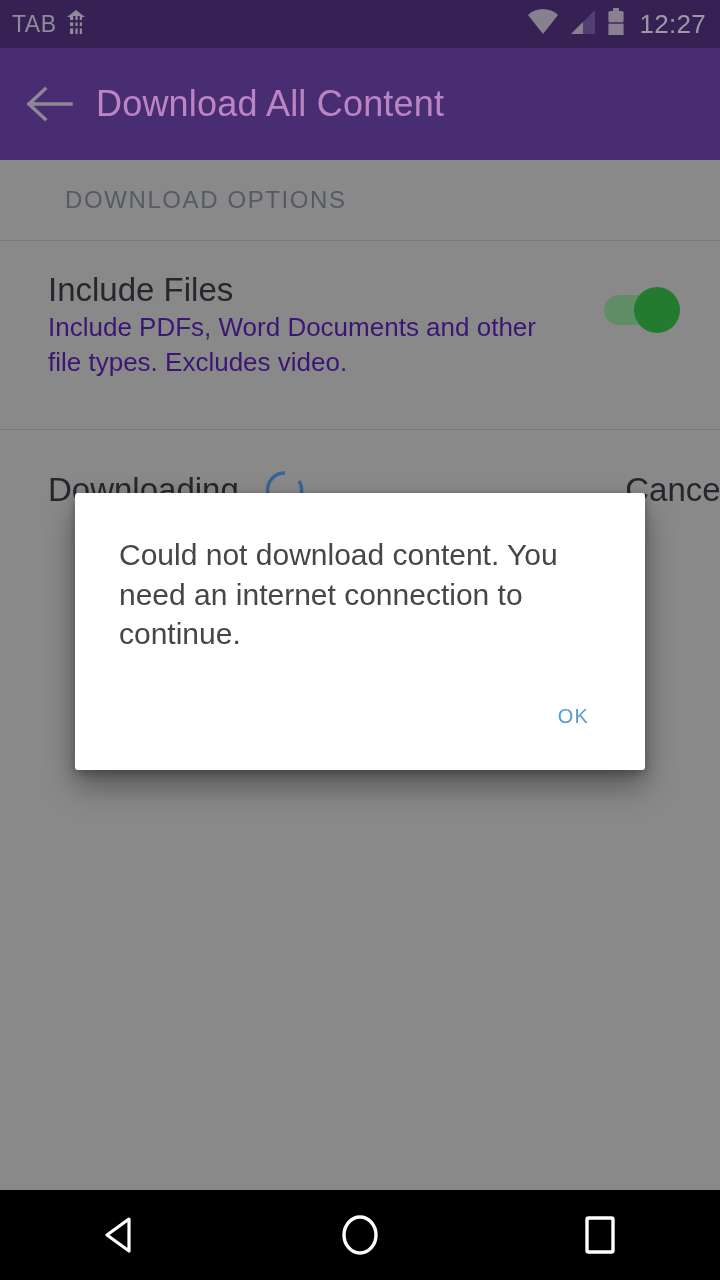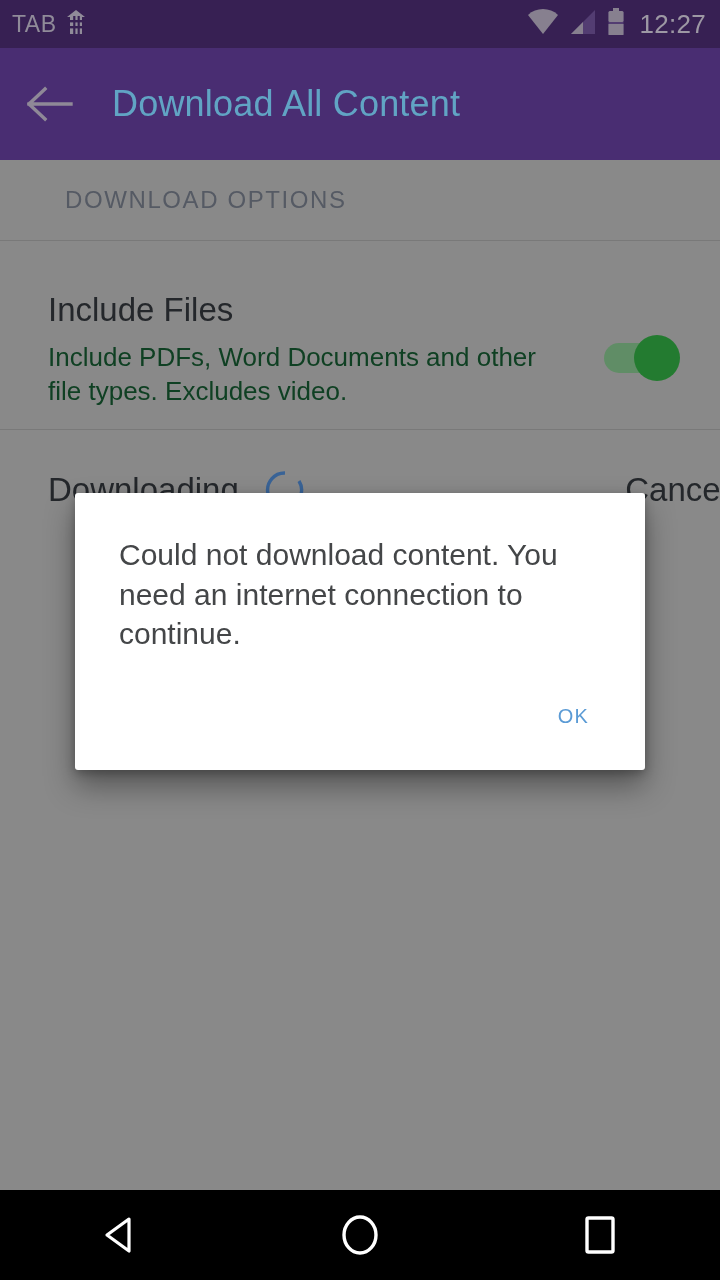--- a/index.html
+++ b/index.html
@@ -44,48 +44,48 @@
     width: 720px; height: 112px;
     background: #5e3a92;
     display: flex; align-items: center;
   }
   #back-button {
     width: 72px; height: 72px; margin-left: 14px;
     display: flex; align-items: center; justify-content: center;
     cursor: pointer;
   }
   #app-bar-title {
-    color: #7dd3fc; font-size: 36px; font-weight: 400;
-    margin-left: 26px; letter-spacing: 0.2px;
+    color: #f0abfc; font-size: 36px; font-weight: 400;
+    margin-left: 10px; letter-spacing: 0.2px;
   }
 
   
   #content {
     position: absolute; top: 160px; left: 0;
     width: 720px; height: 1030px;
     background: #b0b0b0;
   }
   #section-header {
     height: 80px; display: flex; align-items: center;
     padding-left: 65px;
     color: #6e7480; font-size: 24px; letter-spacing: 1.6px;
   }
   .divider { height: 1px; background: #9c9c9c; width: 100%; }
   #include-files-row {
-    height: 188px; display: flex; align-items: center;
+    height: 188px; display: flex; align-items: flex-start;
     padding: 30px 40px 0 48px;
   }
   #include-files-texts { flex: 1; padding-right: 20px; }
   #include-files-title {
     color: #2f3338; font-size: 33px; font-weight: 400;
     line-height: 1.18;
   }
   #include-files-desc {
-    color: #14532d; font-size: 26px; line-height: 1.33;
-    margin-top: 10px; max-width: 505px;
+    color: #4c1d95; font-size: 26px; line-height: 1.33;
+    max-width: 505px;
   }
   #include-files-toggle {
     position: relative; width: 76px; height: 46px;
     margin-top: 16px; cursor: pointer; flex: none;
   }
   #toggle-track {
     position: absolute; left: 0; top: 8px;
     width: 66px; height: 30px; border-radius: 15px;
     background: #7cb583;
   }

